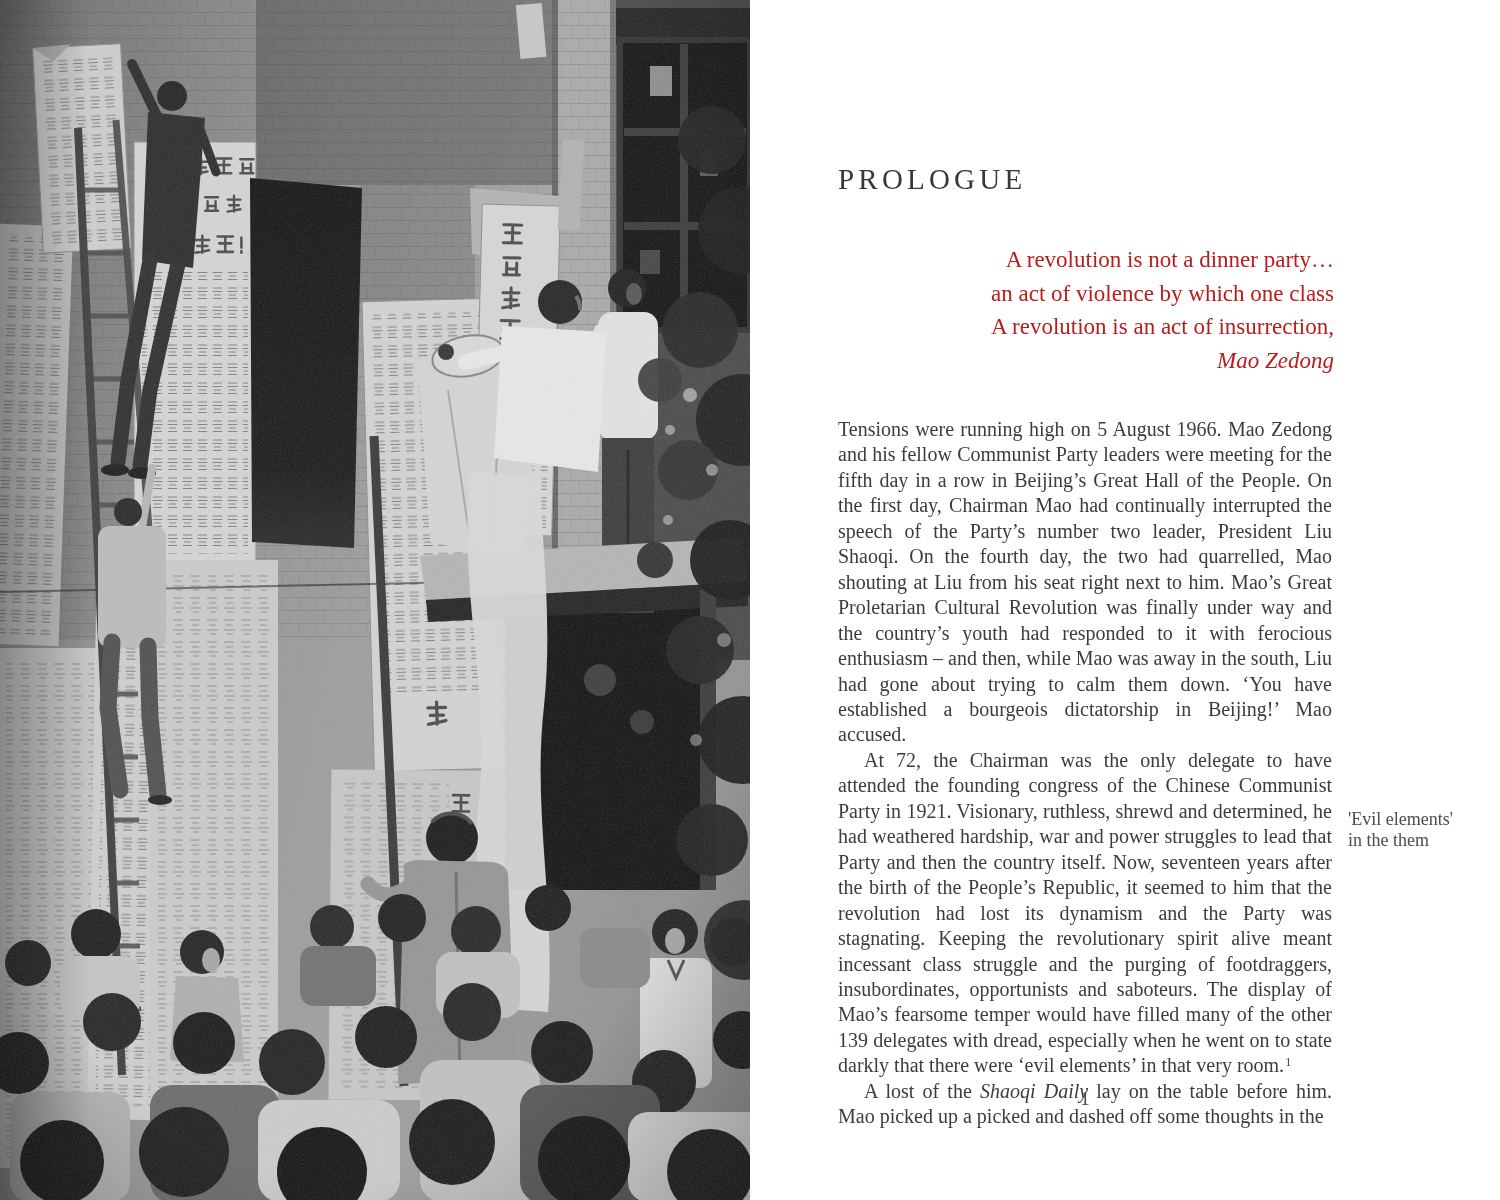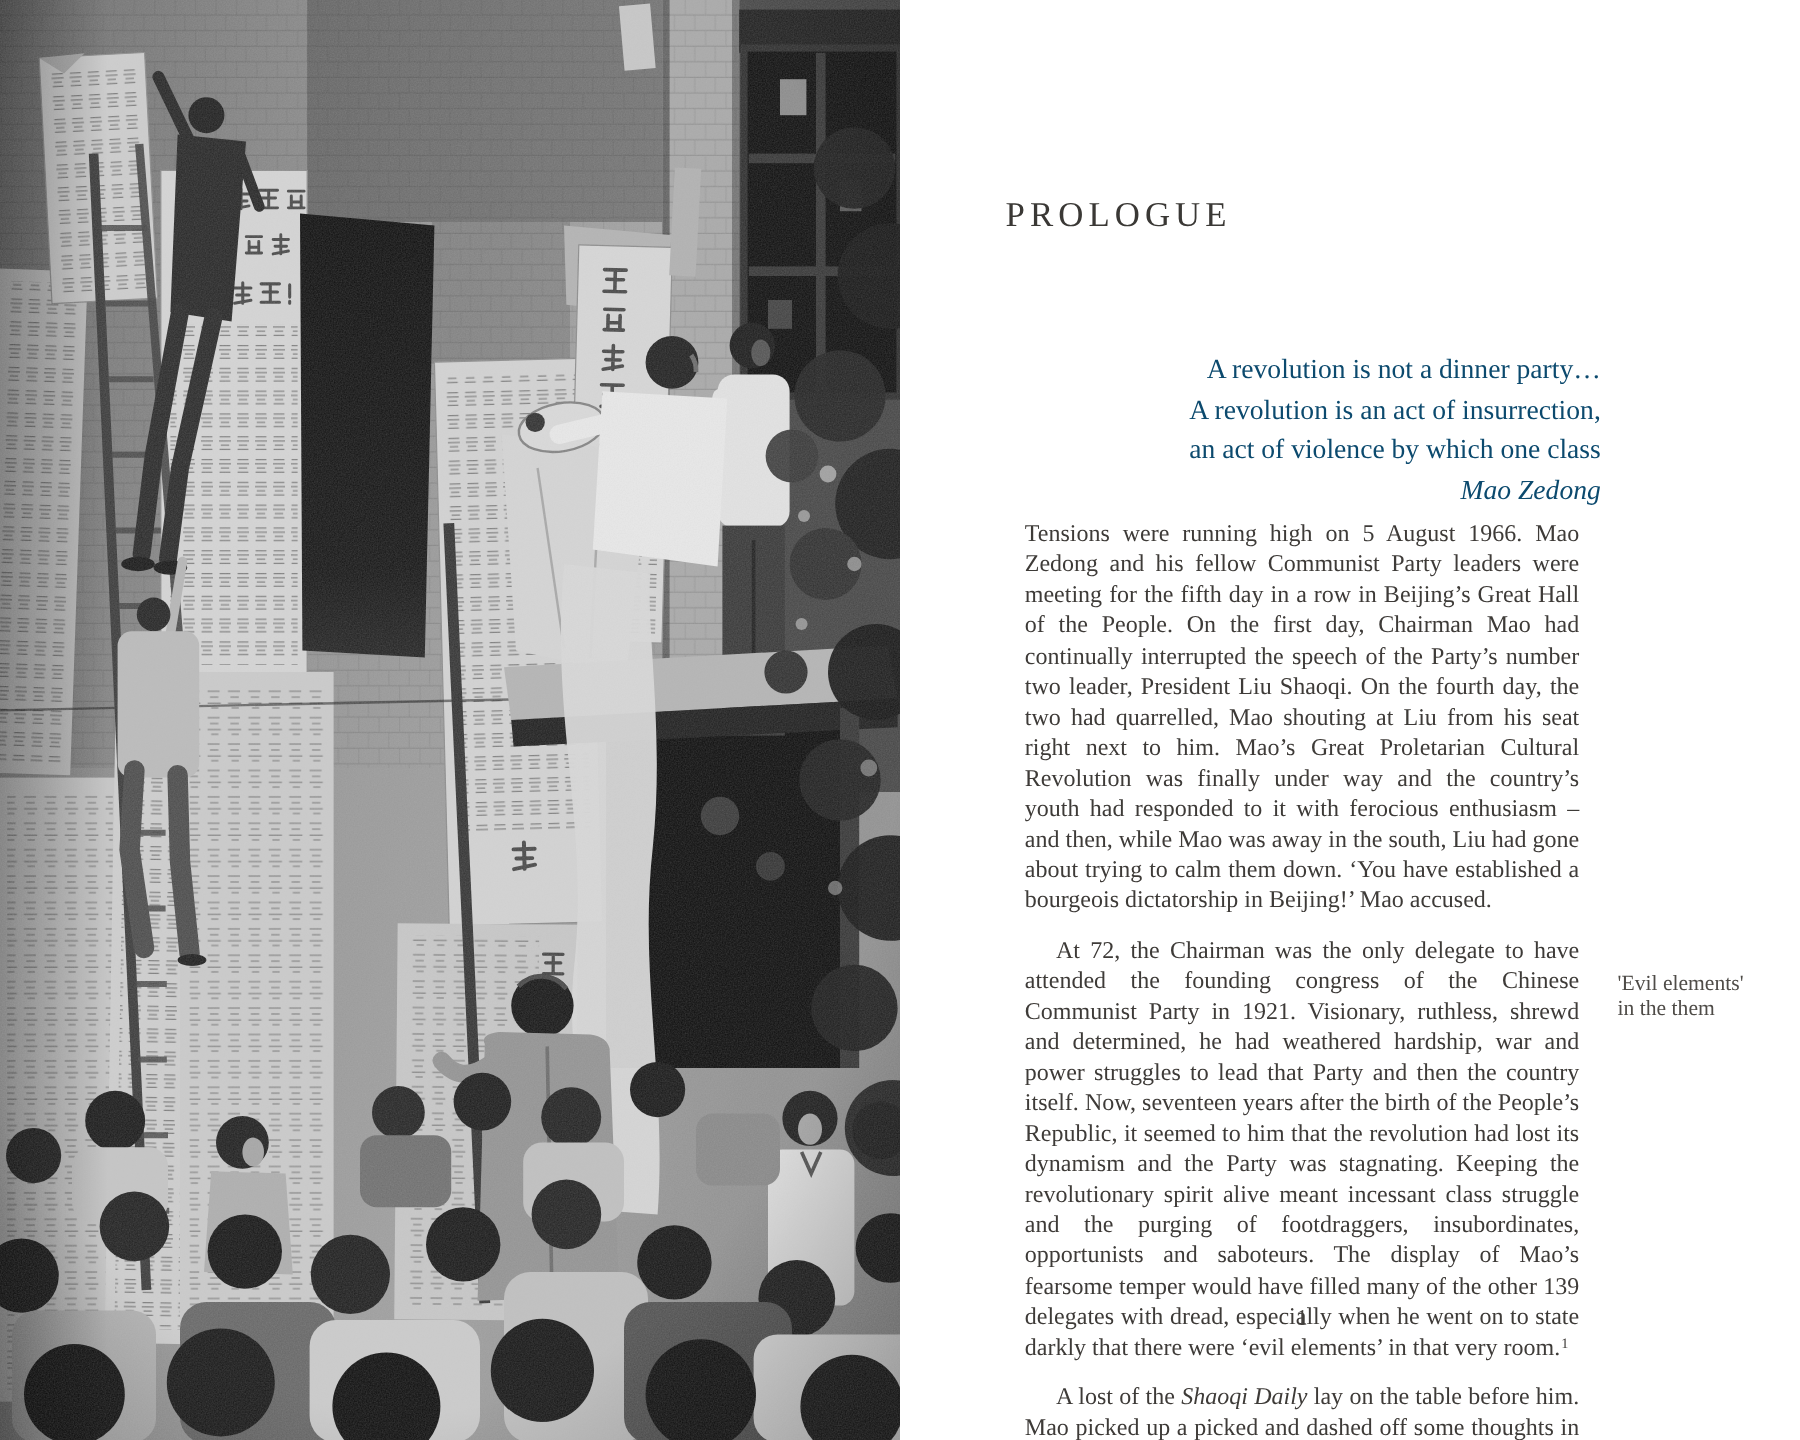--- a/index.html
+++ b/index.html
@@ -6,25 +6,25 @@
   body{width:1500px;height:1200px;position:relative;background:#ffffff;overflow:hidden;
        font-family:"Liberation Serif", serif;}
   .photo{position:absolute;left:0;top:0;width:750px;height:1200px;
          filter:grayscale(1) contrast(1.03);background:#8e8b86;}
   .photo svg{display:block}
   .hl{stroke:#2f2b25;stroke-width:3;fill:none;opacity:.82;stroke-linecap:round}
 
   .page-title{position:absolute;left:838px;top:163px;margin:0;font-weight:normal;
        font-size:29px;letter-spacing:.145em;color:#3a3835;}
   .epigraph{position:absolute;left:838px;top:243px;width:496px;text-align:right;
-       font-size:23px;line-height:33.6px;color:#0c4a6e;margin-top:48px;}
+       font-size:23px;line-height:33.6px;color:#b91c1c;}
   .epigraph .attr{font-style:italic;}
   .bodytext{position:absolute;left:838px;top:417px;width:494px;
        font-size:20px;line-height:25.45px;color:#3e3b38;text-align:justify;}
-  .bodytext p{margin:16px;}
+  .bodytext p{margin:0;}
   .bodytext p.indent{text-indent:26px;}
   .bodytext sup{font-size:12px;line-height:0;vertical-align:6px;margin-left:1px;}
   .margin-note{position:absolute;left:1348px;top:809px;width:142px;
        font-size:18px;line-height:20.5px;color:#4f4c48;}
   .folio{position:absolute;left:838px;top:1088px;width:494px;text-align:center;
        font-size:19px;color:#45423f;}
 </style>
 </head>
 <body>
 
@@ -327,22 +327,22 @@
   <rect x="0" y="0" width="750" height="1200" filter="url(#grain)" opacity=".45"></rect>
 </svg>
 </div>
 
 <div>
   <h1 class="page-title">PROLOGUE</h1>
 
   <div class="epigraph">
     <div>
         <div>A revolution is not a dinner party…</div>
+        <div>an act of violence by which one class</div>
         <div>A revolution is an act of insurrection,</div>
-        <div>an act of violence by which one class</div>
       </div>
     <div class="attr">Mao Zedong</div>
   </div>
 
   <div class="bodytext">
       <p><span>Tensions were running high on 5 August 1966. Mao Zedong and his fellow Communist Party leaders were meeting for the fifth day in a row in Beijing’s Great Hall of the People. On the first day, Chairman Mao had continually interrupted the speech of the Party’s number two leader, President Liu Shaoqi. On the fourth day, the two had quarrelled, Mao shouting at Liu from his seat right next to him. Mao’s Great Proletarian Cultural Revolution was finally under way and the country’s youth had responded to it with ferocious enthusiasm – and then, while Mao was away in the south, Liu had gone about trying to calm them down. ‘You have established a bourgeois dictatorship in Beijing!’ Mao accused.</span></p>
       <p class="indent"><span>At 72, the Chairman was the only delegate to have attended the founding congress of the Chinese Communist Party in 1921. Visionary, ruthless, shrewd and determined, he had weathered hardship, war and power struggles to lead that Party and then the country itself. Now, seventeen years after the birth of the People’s Republic, it seemed to him that the revolution had lost its dynamism and the Party was stagnating. Keeping the revolutionary spirit alive meant incessant class struggle and the purging of footdraggers, insubordinates, opportunists and saboteurs. The display of Mao’s fearsome temper would have filled many of the other 139 delegates with dread, especially when he went on to state darkly that there were ‘evil elements’ in that very room.</span><sup>1</sup></p>
       <p class="indent"><span>A lost of the </span><i>Shaoqi Daily</i><span> lay on the table before him. Mao picked up a picked and dashed off some thoughts in the</span></p>
     </div>
 

